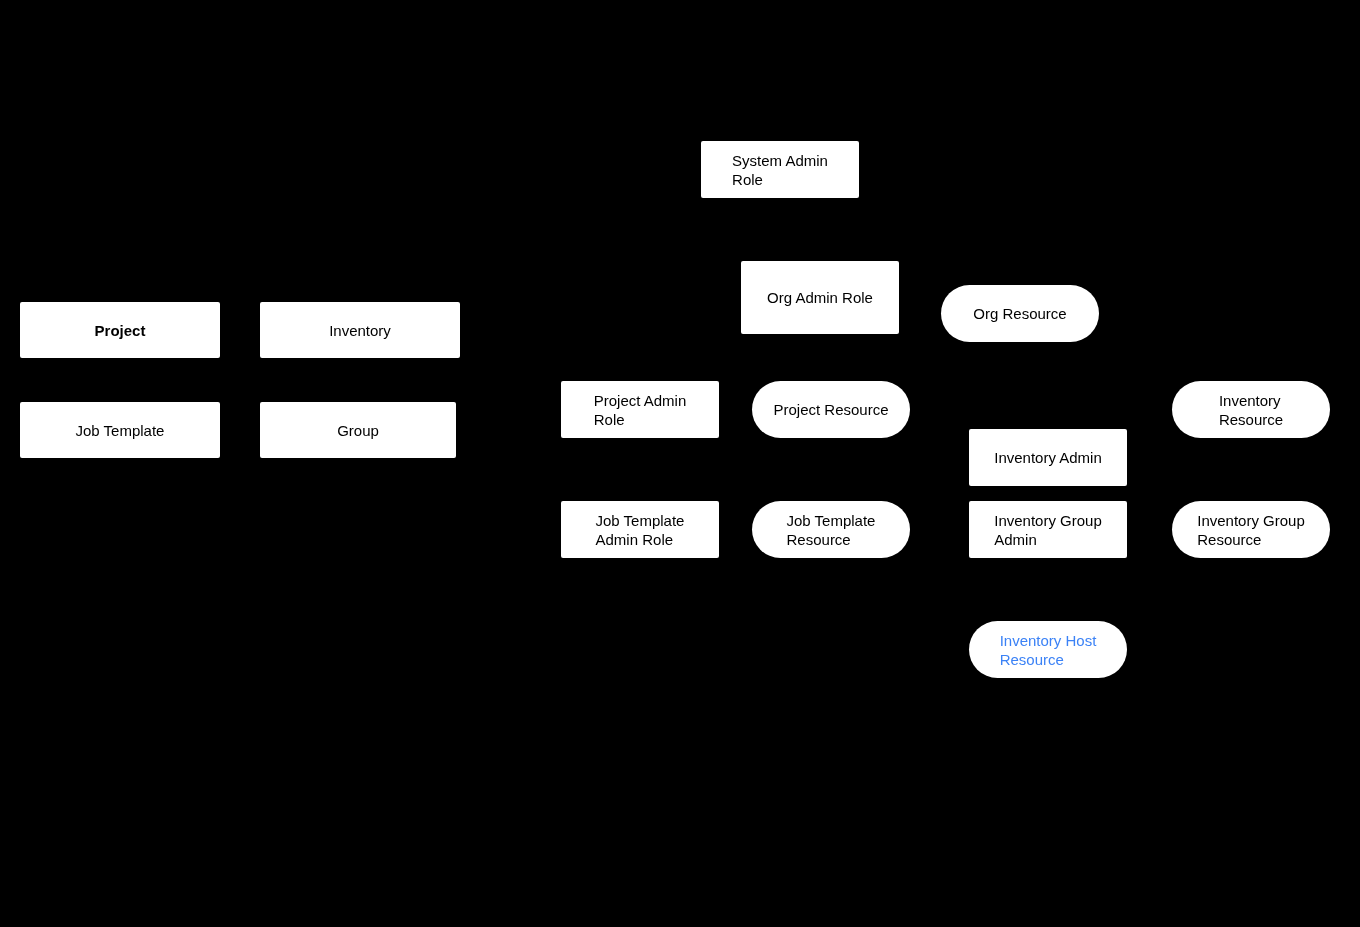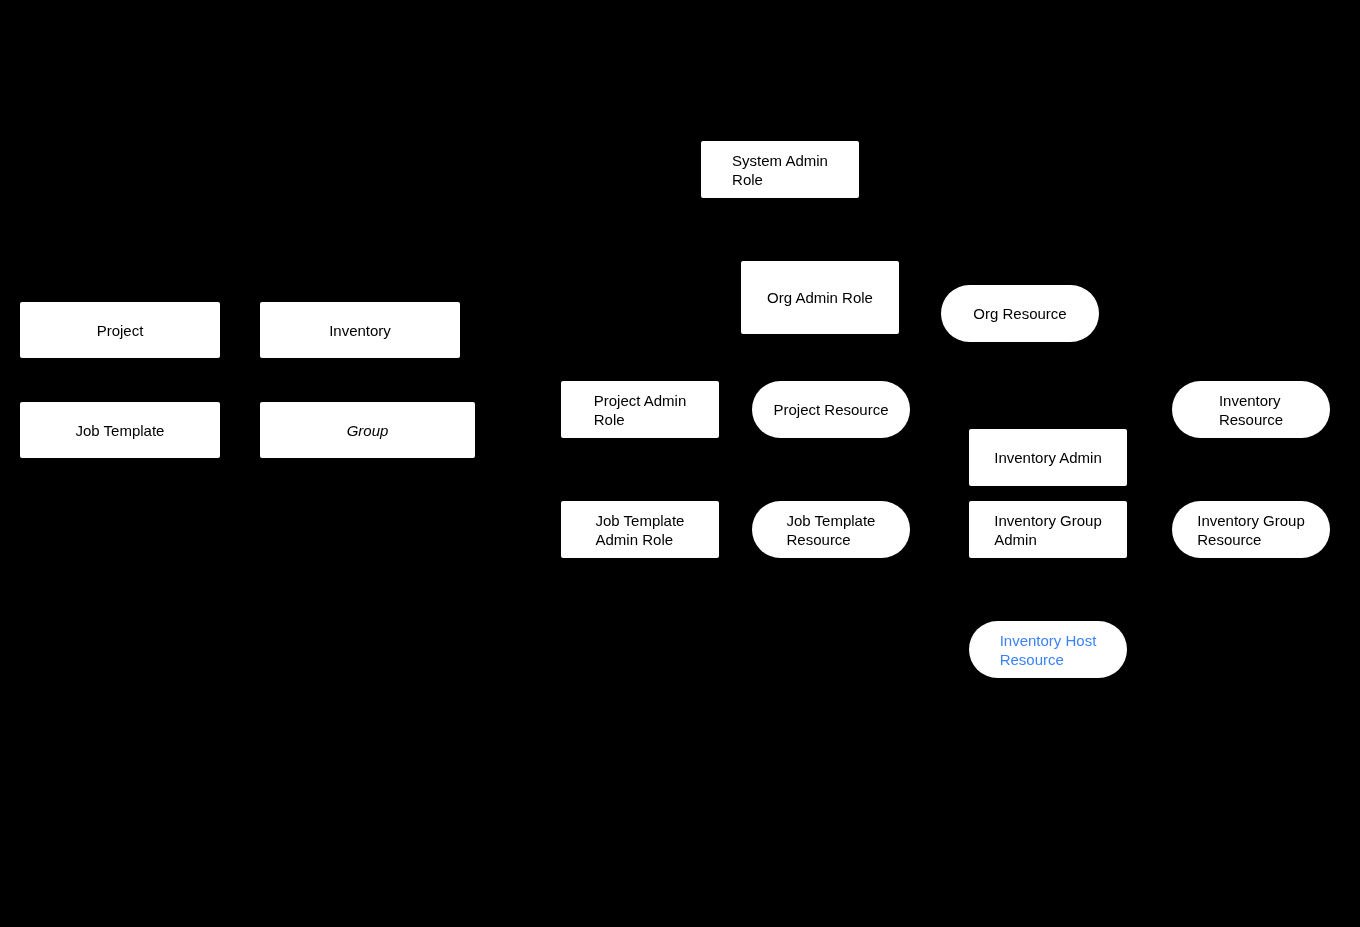--- a/index.html
+++ b/index.html
@@ -40,24 +40,24 @@
     border-radius: 2px;
   }
   .node.pill {
     border-radius: 999px;
   }
 </style>
 </head>
 <body>
 
 <div id="canvas" style="background: rgb(0, 0, 0);">
-    <div class="node rect" style="left: 20px; top: 302px; width: 200px; height: 56px; background: rgb(255, 255, 255); color: rgb(0, 0, 0);">Project</div>
+    <div class="node rect" style="left: 20px; top: 302px; width: 200px; height: 56px; background: rgb(255, 255, 255); color: rgb(0, 0, 0); font-weight: bold;">Project</div>
     <div class="node rect" style="left: 260px; top: 302px; width: 200px; height: 56px; background: rgb(255, 255, 255); color: rgb(0, 0, 0);">Inventory</div>
     <div class="node rect" style="left: 20px; top: 402px; width: 200px; height: 56px; background: rgb(255, 255, 255); color: rgb(0, 0, 0);">Job Template</div>
-    <div class="node rect" style="left: 260px; top: 402px; width: 215px; height: 56px; background: rgb(255, 255, 255); color: rgb(0, 0, 0); font-style: italic;">Group</div>
+    <div class="node rect" style="left: 260px; top: 402px; width: 196px; height: 56px; background: rgb(255, 255, 255); color: rgb(0, 0, 0);">Group</div>
     <div class="node rect" style="left: 701px; top: 141px; width: 158px; height: 57px; background: rgb(255, 255, 255); color: rgb(0, 0, 0);">System Admin
 Role</div>
     <div class="node rect" style="left: 741px; top: 261px; width: 158px; height: 73px; background: rgb(255, 255, 255); color: rgb(0, 0, 0);">Org Admin Role</div>
     <div class="node pill" style="left: 941px; top: 261px; width: 158px; height: 57px; background: rgb(255, 255, 255); color: rgb(0, 0, 0); margin-top: 24px;">Org Resource</div>
     <div class="node rect" style="left: 561px; top: 381px; width: 158px; height: 57px; background: rgb(255, 255, 255); color: rgb(0, 0, 0);">Project Admin
 Role</div>
     <div class="node pill" style="left: 752px; top: 381px; width: 158px; height: 57px; background: rgb(255, 255, 255); color: rgb(0, 0, 0);">Project Resource</div>
     <div class="node rect" style="left: 969px; top: 381px; width: 158px; height: 57px; background: rgb(255, 255, 255); color: rgb(0, 0, 0); margin-top: 48px;">Inventory Admin</div>
     <div class="node pill" style="left: 1172px; top: 381px; width: 158px; height: 57px; background: rgb(255, 255, 255); color: rgb(0, 0, 0);">Inventory
 Resource</div>

